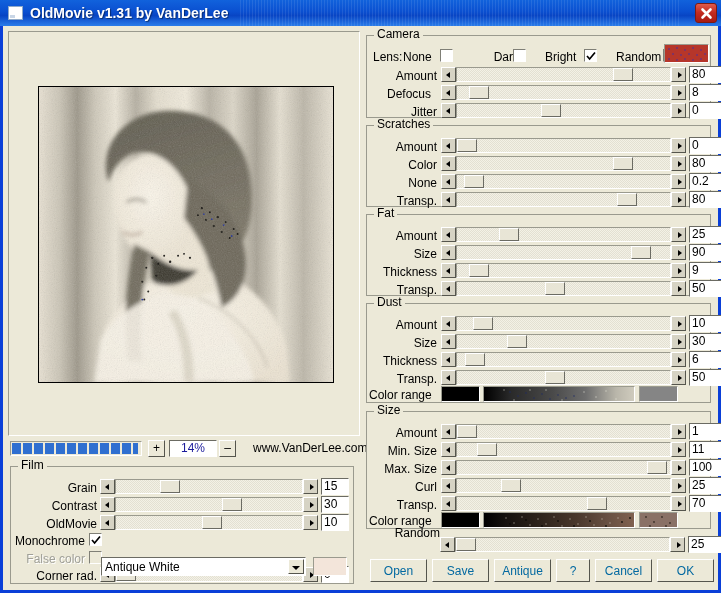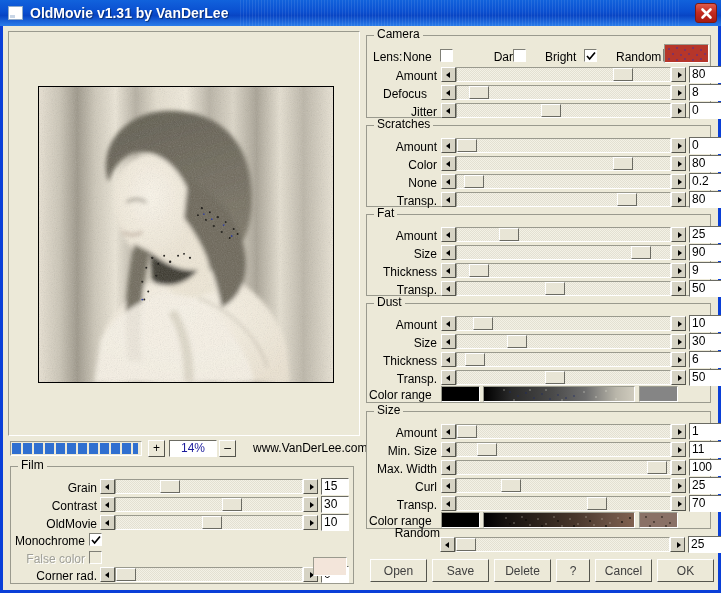--- a/index.html
+++ b/index.html
@@ -100,21 +100,21 @@
   .cb svg{position:absolute;left:1px;top:1px;}
 
   .swatch{
     position:absolute;box-sizing:border-box;
     border:1px solid;border-color:#9a9a8e #ffffff #ffffff #9a9a8e;
   }
 
   .btn{
     position:absolute;box-sizing:border-box;background:#ece9d8;
     border:1px solid;border-color:#ffffff #55554d #55554d #ffffff;
-    font-size:12px;color:#404040;text-align:right;cursor:pointer;
+    font-size:12px;color:#0369a1;text-align:right;cursor:pointer;
     line-height:1;display:flex;align-items:center;justify-content:center;
   }
 
   
   #preview{
     position:absolute;left:5px;top:5px;width:352px;height:405px;
     box-sizing:border-box;background:#ece9d8;
     border:1px solid;border-color:#9a9a8e #ffffff #ffffff #9a9a8e;
   }
   #photoframe{
@@ -361,20 +361,26 @@
           </div>
         <div class="strack" style="left:15px;right:15px;"></div>
         <div class="sthumb" style="left:16px;"></div>
         <div class="sbtn right" style="right:0;">
             <i></i>
           </div>
       </div>
       <div class="num" style="left:310px;top:99px;width:28px;">0</div>
     </div>
 
+    <div id="combo">
+      <div class="ctext">Antique White</div>
+      <div class="cbtn">
+          <i></i>
+        </div>
+    </div>
     <div class="swatch" style="left:310px;top:531px;width:34px;height:19px;background:#f3e5da;"></div>
 
     <div class="group" style="left:363px;top:9px;width:345px;height:83px;">
       <div class="gb"></div>
       <div class="gtitle">Camera</div>
 
       <div class="lbl" style="left:6px;top:14px;width:60px;text-align:left;">Lens:</div>
       <div class="lbl" style="left:36px;top:14px;width:40px;text-align:left;">None</div>
       <div class="cb" style="left:73px;top:13px;"></div>
 
@@ -399,21 +405,21 @@
             <i></i>
           </div>
         <div class="strack" style="left:15px;right:15px;"></div>
         <div class="sthumb" style="left:172px;"></div>
         <div class="sbtn right" style="right:0;">
             <i></i>
           </div>
       </div>
       <div class="num" style="left:322px;top:30px;width:34px;">80</div>
 
-      <div class="lbl" style="left:6px;top:51px;width:64px;text-align:center;">Defocus</div>
+      <div class="lbl" style="left:0;top:51px;width:64px;">Defocus</div>
       <div class="srow" style="left:74px;top:49px;width:245px;">
         <div class="sbtn left" style="left:0;">
             <i></i>
           </div>
         <div class="strack" style="left:15px;right:15px;"></div>
         <div class="sthumb" style="left:28px;"></div>
         <div class="sbtn right" style="right:0;">
             <i></i>
           </div>
       </div>
@@ -679,21 +685,21 @@
             <i></i>
           </div>
         <div class="strack" style="left:15px;right:15px;"></div>
         <div class="sthumb" style="left:36px;"></div>
         <div class="sbtn right" style="right:0;">
             <i></i>
           </div>
       </div>
       <div class="num" style="left:322px;top:29px;width:34px;">11</div>
 
-      <div class="lbl" style="left:0px;top:50px;width:70px;">Max. Width</div>
+      <div class="lbl" style="left:0px;top:50px;width:70px;">Max. Size</div>
       <div class="srow" style="left:74px;top:48px;width:245px;">
         <div class="sbtn left" style="left:0;">
             <i></i>
           </div>
         <div class="strack" style="left:15px;right:15px;"></div>
         <div class="sthumb" style="left:206px;"></div>
         <div class="sbtn right" style="right:0;">
             <i></i>
           </div>
       </div>
@@ -781,19 +787,19 @@
       <div class="strack" style="left:15px;right:15px;"></div>
       <div class="sthumb" style="left:16px;"></div>
       <div class="sbtn right" style="right:0;">
           <i></i>
         </div>
     </div>
     <div class="num" style="left:685px;top:510px;width:34px;">25</div>
 
     <div class="btn" style="left:367px;top:533px;width:57px;height:23px;">Open</div>
     <div class="btn" style="left:429px;top:533px;width:57px;height:23px;">Save</div>
-    <div class="btn" style="left:491px;top:533px;width:57px;height:23px;">Delete</div>
+    <div class="btn" style="left:491px;top:533px;width:57px;height:23px;">Antique</div>
     <div class="btn" style="left:553px;top:533px;width:34px;height:23px;">?</div>
     <div class="btn" style="left:592px;top:533px;width:57px;height:23px;">Cancel</div>
     <div class="btn" style="left:654px;top:533px;width:57px;height:23px;">OK</div>
 
   </div>
 </div>
 
 </body></html>

